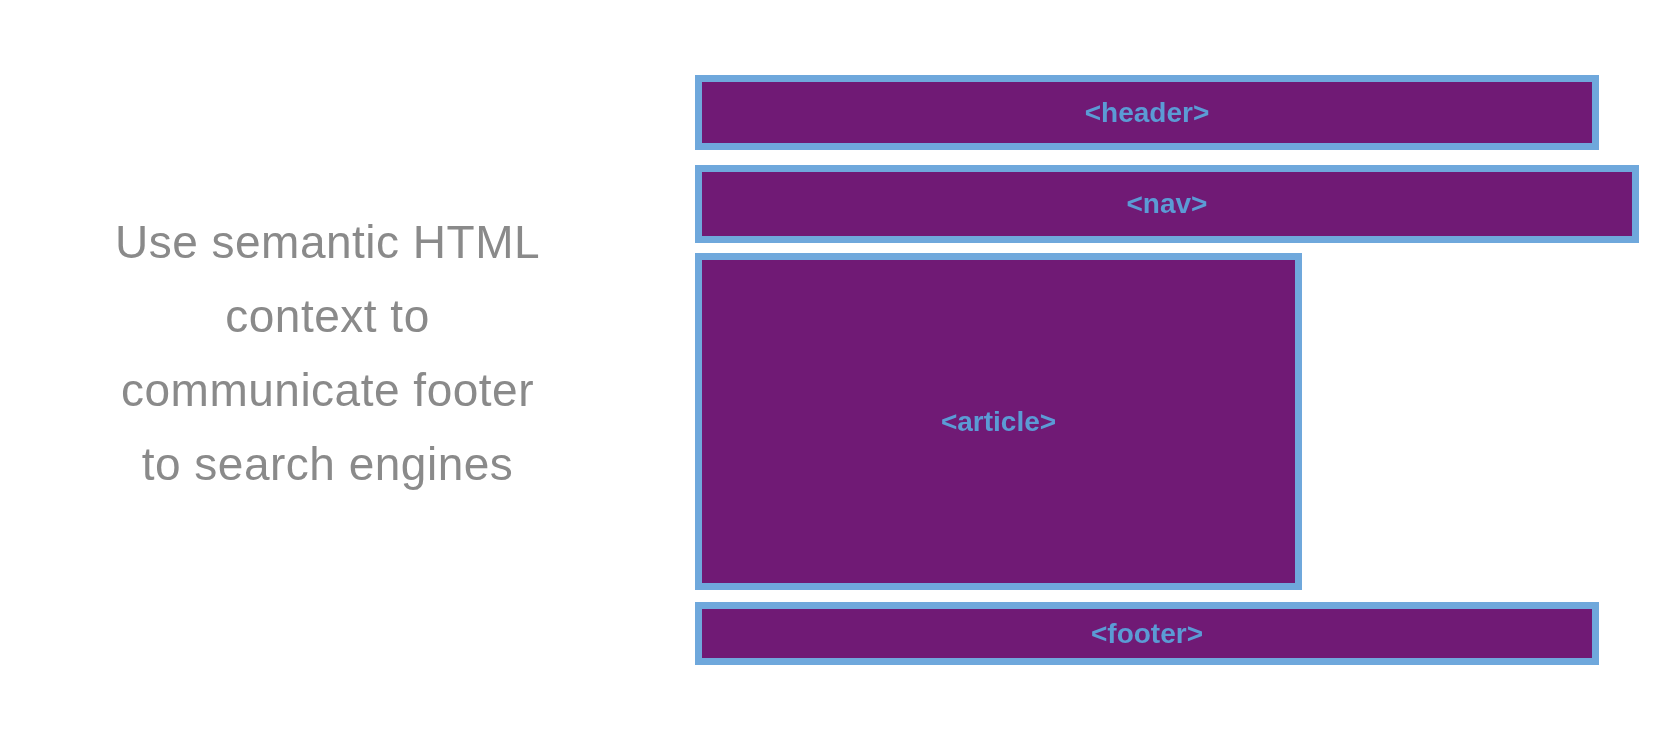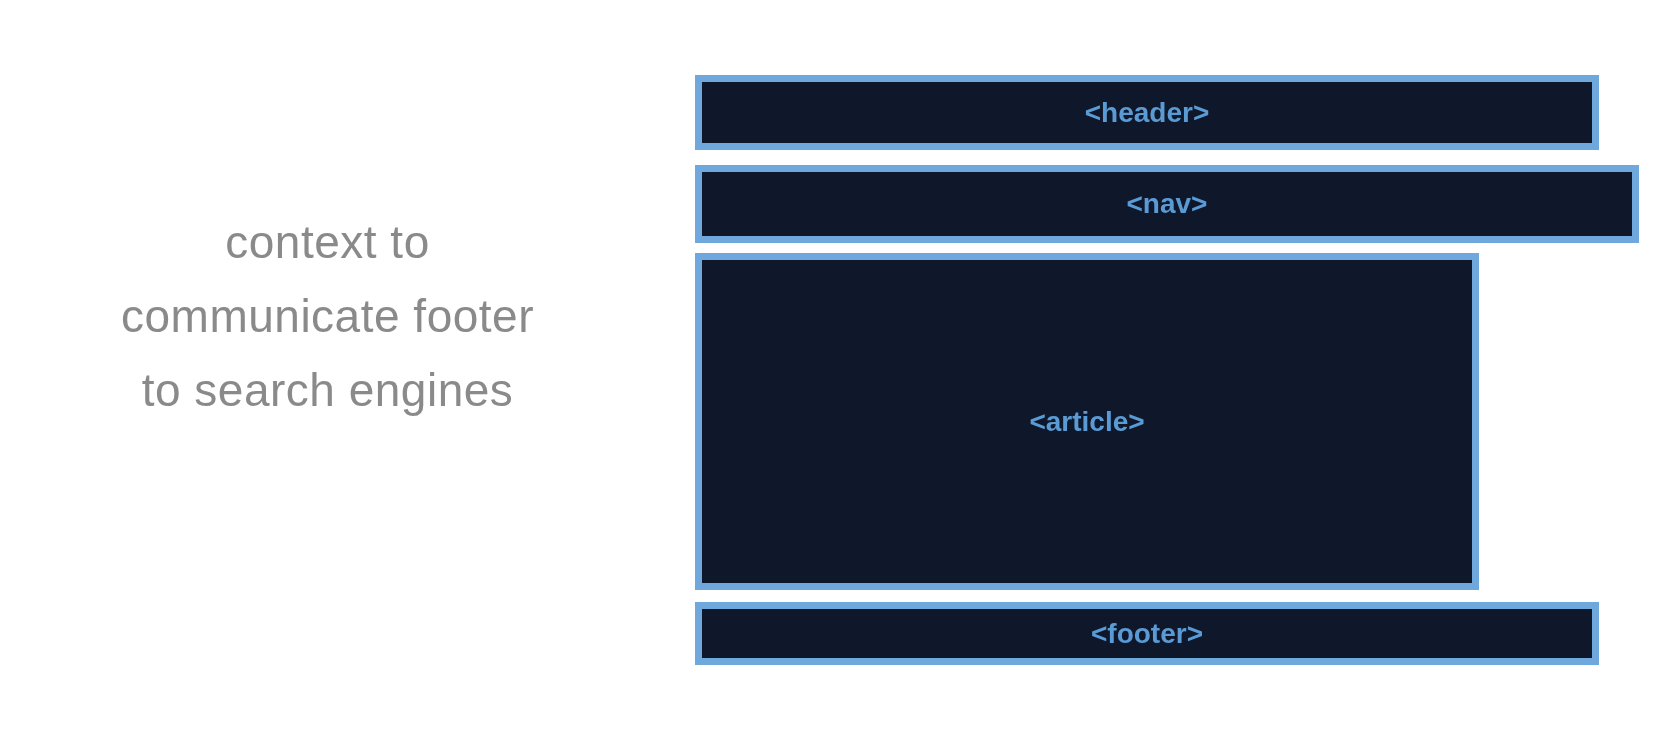--- a/index.html
+++ b/index.html
@@ -31,41 +31,42 @@
   .diagram{
     position:absolute;
     left:695px;
     top:75px;
     width:904px;
     height:608px;
   }
   .wf-box{
     position:absolute;
     border:7px solid var(--border-blue);
-    background:#0f172a;
+    background:#701a75;
     display:flex;
     align-items:center;
     justify-content:center;
   }
   .wf-label{
     color:var(--label-blue);
     font-size:28px;
     font-weight:700;
     letter-spacing:0px;
   }
   .box-header { top:0;    left:0;     width:904px; height:75px;  }
   .box-nav    { top:90px; left:0;     width:944px; height:78px;justify-content:center;  }
-  .box-article{ top:178px;left:0;     width:784px; height:337px; }
+  .box-article{ top:178px;left:0;     width:607px; height:337px; }
   .box-aside  { top:178px;left:668px; width:236px; height:337px; }
   .box-footer { top:527px;left:0;     width:904px; height:63px;  }
 </style>
 </head>
 <body>
 
 <div class="caption">
+  <div>Use semantic HTML</div>
   <div>context to</div>
   <div>communicate footer</div>
   <div>to search engines</div>
 </div>
 
 <div class="diagram">
   <div class="wf-box box-header">
     <span class="wf-label">&lt;header&gt;</span>
   </div>
   <div class="wf-box box-nav">

